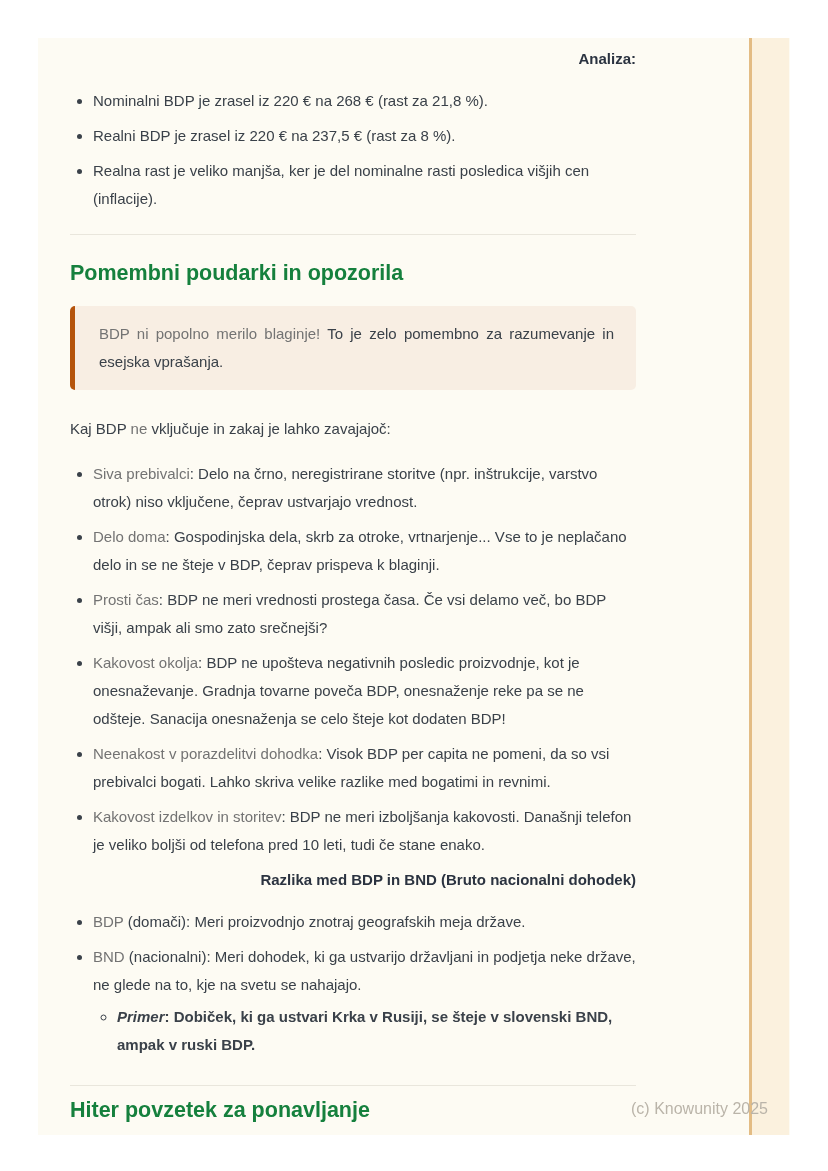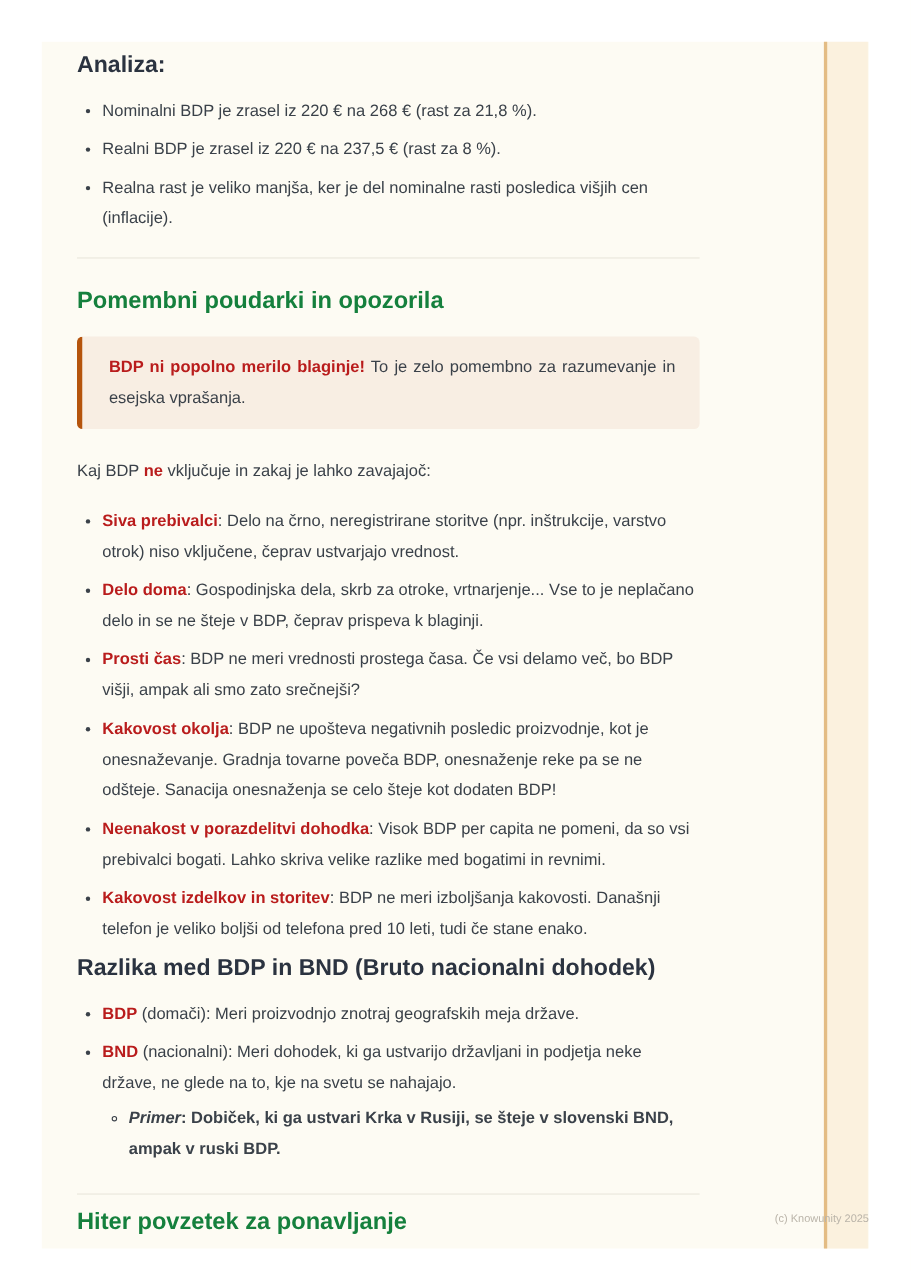--- a/index.html
+++ b/index.html
@@ -26,40 +26,41 @@
   }
   .content {
     position:absolute;
     left:32px; top:0;
     width:566px;
     color:#3A4149;
     font-size:15px;
     line-height:28px;
   }
   .h-bold {
-    font-size:21px;
+    font-size:15px;
     font-weight:700;
     color:#2B3340;
     margin:10px 0 0 0;
     line-height:22px;
+    text-align:right;
   }
   .h-accent {
     color:#15803d;
     font-size:21.5px;
     font-weight:700;
     margin:24px 0 0 0;
     line-height:28px;
   }
   ul.bullets {
     margin:17px 0 0 0;
     padding-left:23px;
     list-style:disc;
   }
   ul.bullets > li { margin-bottom:7px; }
-  ul.bullets b, .content strong { color:#b91c1c; font-weight:700; }
+  ul.bullets b, .content strong { color:#737373; font-weight:400; }
   ul.sub {
     list-style:circle;
     margin:4px 0 0 0;
     padding-left:24px;
     font-weight:bold;
   }
   ul.sub > li { margin-bottom:0; }
   .divider {
     border:none;
     border-top:1px solid #E9E6DC;
@@ -70,22 +71,22 @@
     background:#F8EEE3;
     border-left:5px solid #B5540C;
     border-radius:5px;
     padding:14px 22px 14px 24px;
     text-align:justify;
   }
   .intro { margin:25px 0 0 0; }
   .i-italic { font-style:italic; }
   .copyright {
     position:absolute;
-    right:0; bottom:20px;
-    font-size:10px;
+    right:22px; bottom:20px;
+    font-size:16px;
     color:#BAB4A9;
     line-height:12px;
   }
 </style>
 </head>
 <body>
 
 <div class="page">
   <div class="side-strip"></div>
 

